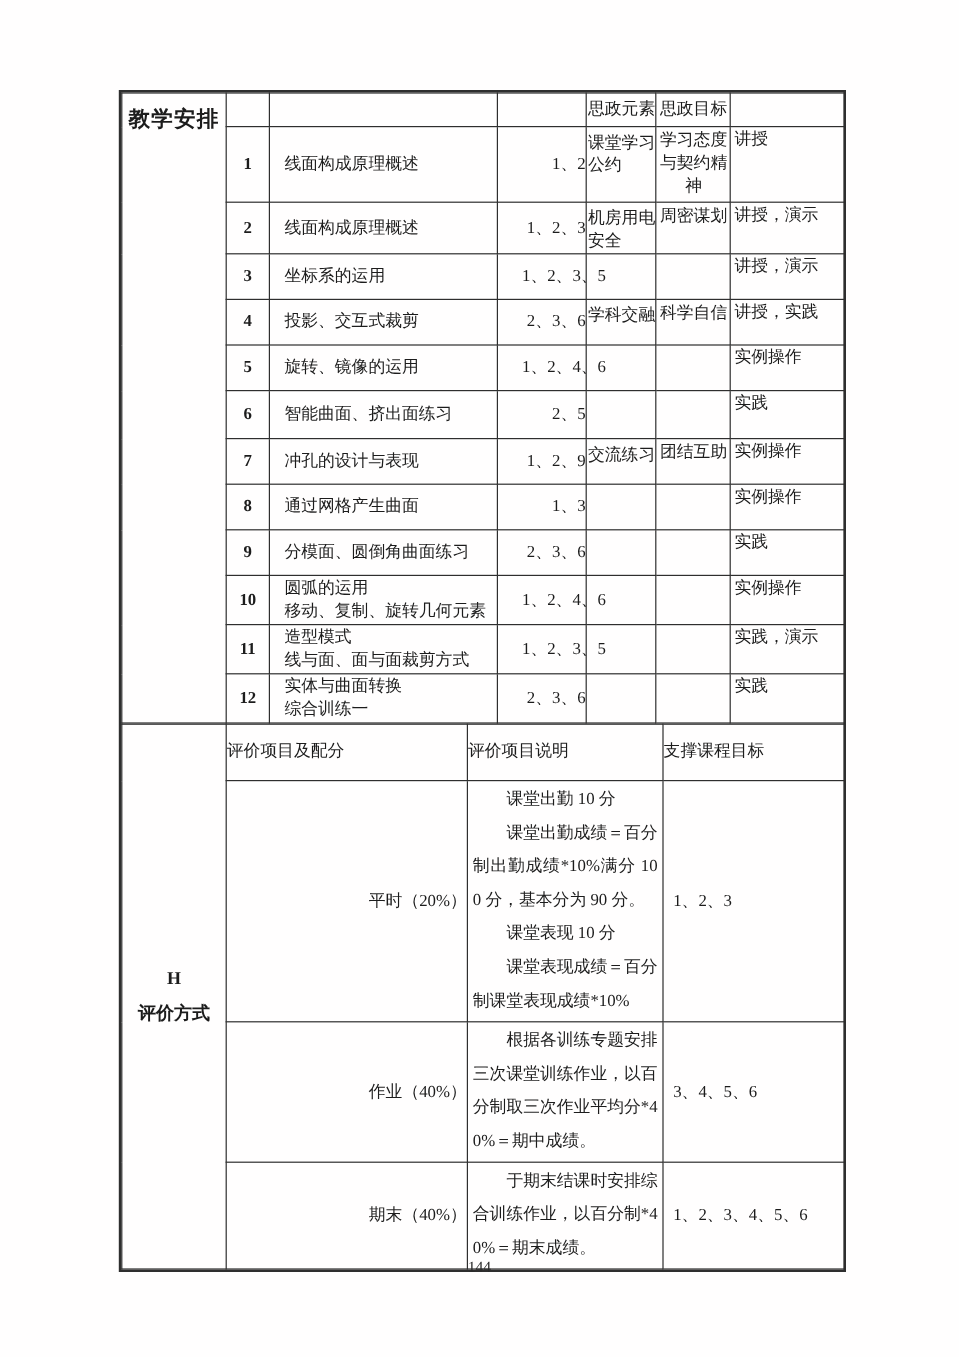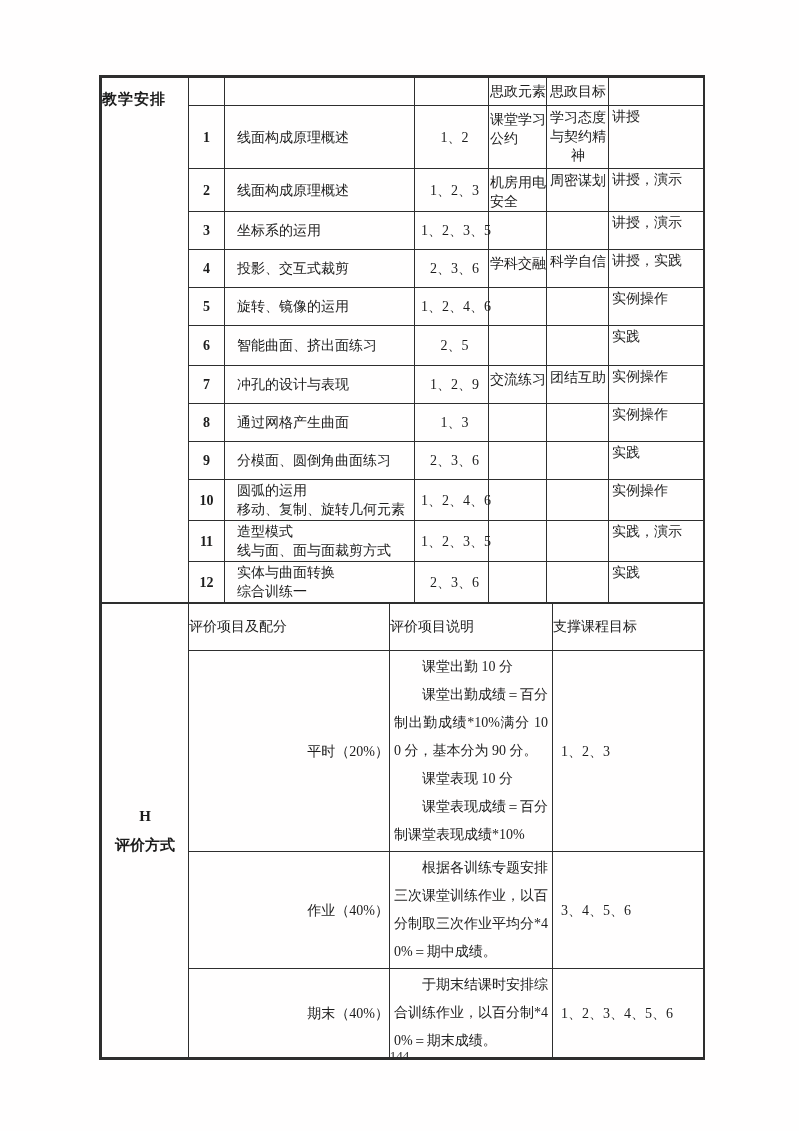--- a/index.html
+++ b/index.html
@@ -27,27 +27,27 @@
     word-break: break-all;
   }
 
   
   .t1 tr       { height: 38px; }
   .t1 tr.hd    { height: 28px; }
   .t1 tr.r1    { height: 63px; }
   .t1 tr.r6    { height: 40px; }
 
   .c-label {
-    vertical-align: top; 
-    font-weight: bold; font-size: 15px;
+    vertical-align: top; text-align: center;
+    font-weight: bold; font-size: 18px;
     padding-top: 12px; letter-spacing: 1px;
   }
   .c-no      { text-align: center; vertical-align: middle; font-weight: bold; }
   .c-content { text-align: left; vertical-align: middle; padding: 1px 2px 1px 12px; white-space: pre-line; }
-  .c-obj     { text-align: center; vertical-align: middle; padding-left: 6px; white-space: nowrap; }
+  .c-obj     { text-align: right; vertical-align: middle; padding-left: 20px; white-space: nowrap; }
   .c-elem    { text-align: left; vertical-align: top; padding: 4px 0 0 1px; margin-left: 22px; }
   .c-goal    { text-align: center; vertical-align: top; padding: 2px 0 0 1px; margin-left: 44px; }
   .c-method  { text-align: left; vertical-align: top; padding: 1px 1px 0 3px; }
   .c-head    { text-align: center; vertical-align: middle; padding-left: 1px; }
 
   
   .t2 { margin-top: 0; }
   .t2 tr.hd { height: 47px; }
   .t2 tr.r1 { height: 198px; }
   .t2 tr.r2 { height: 110px; }

